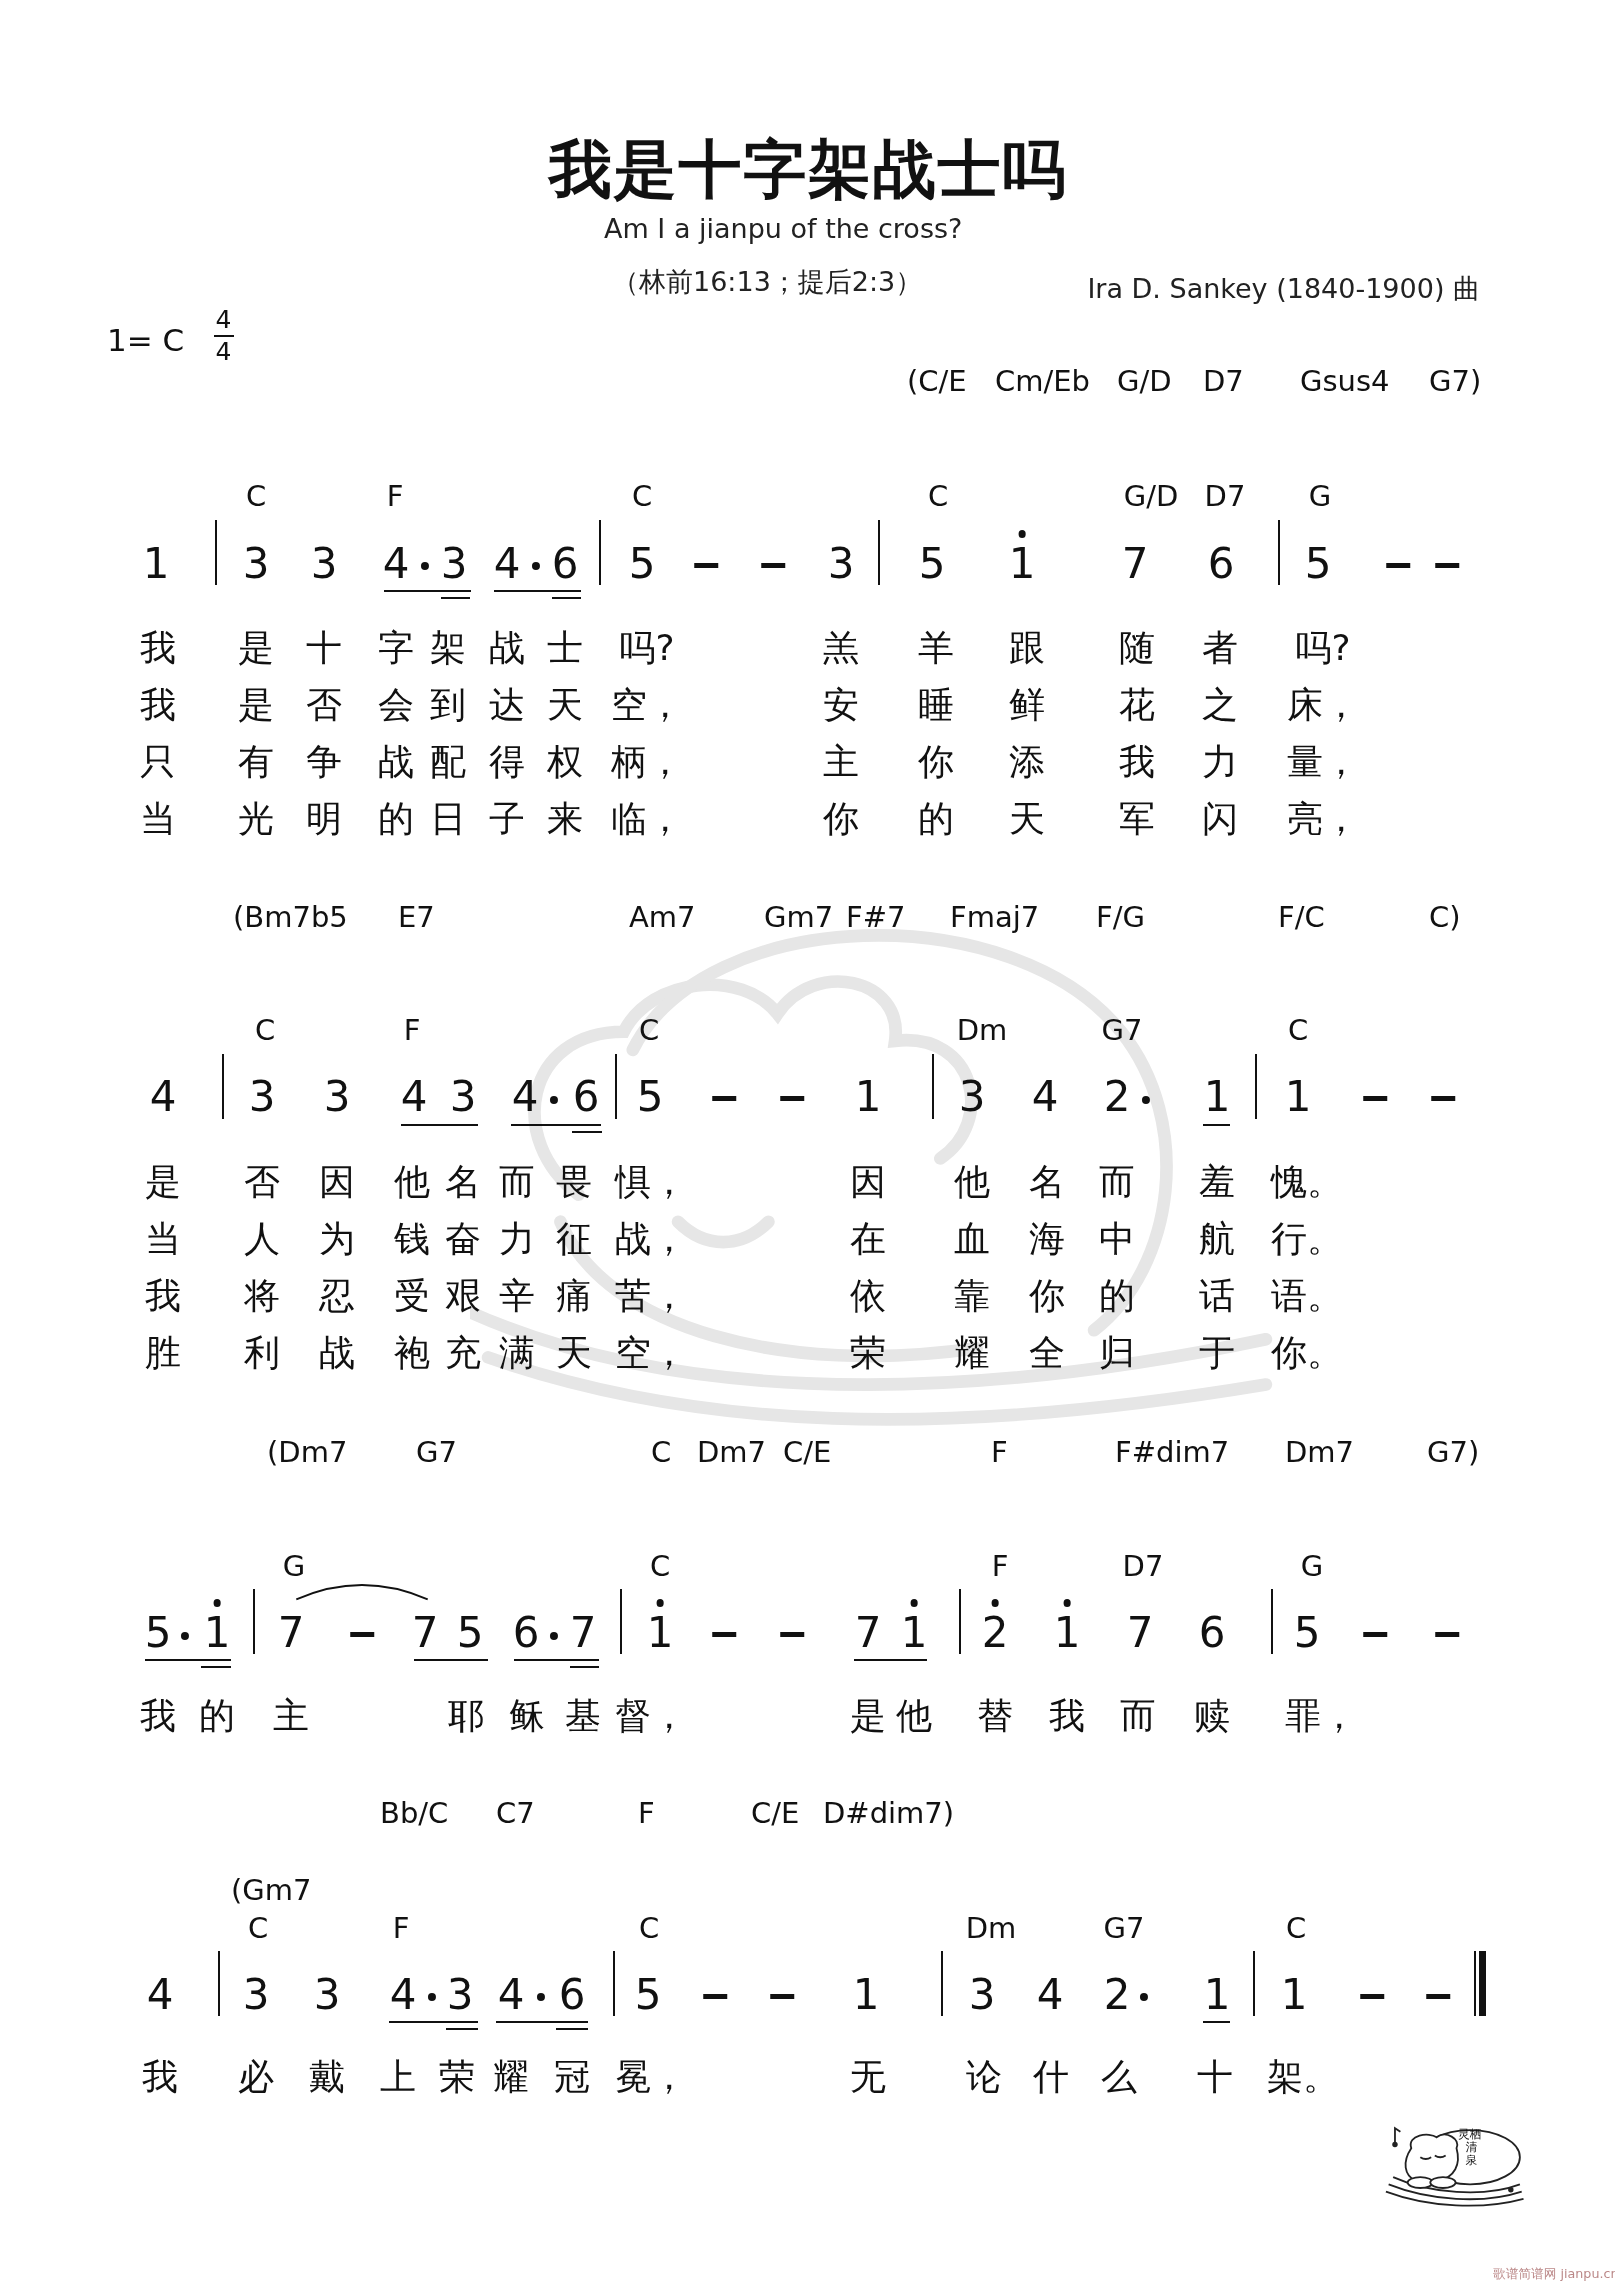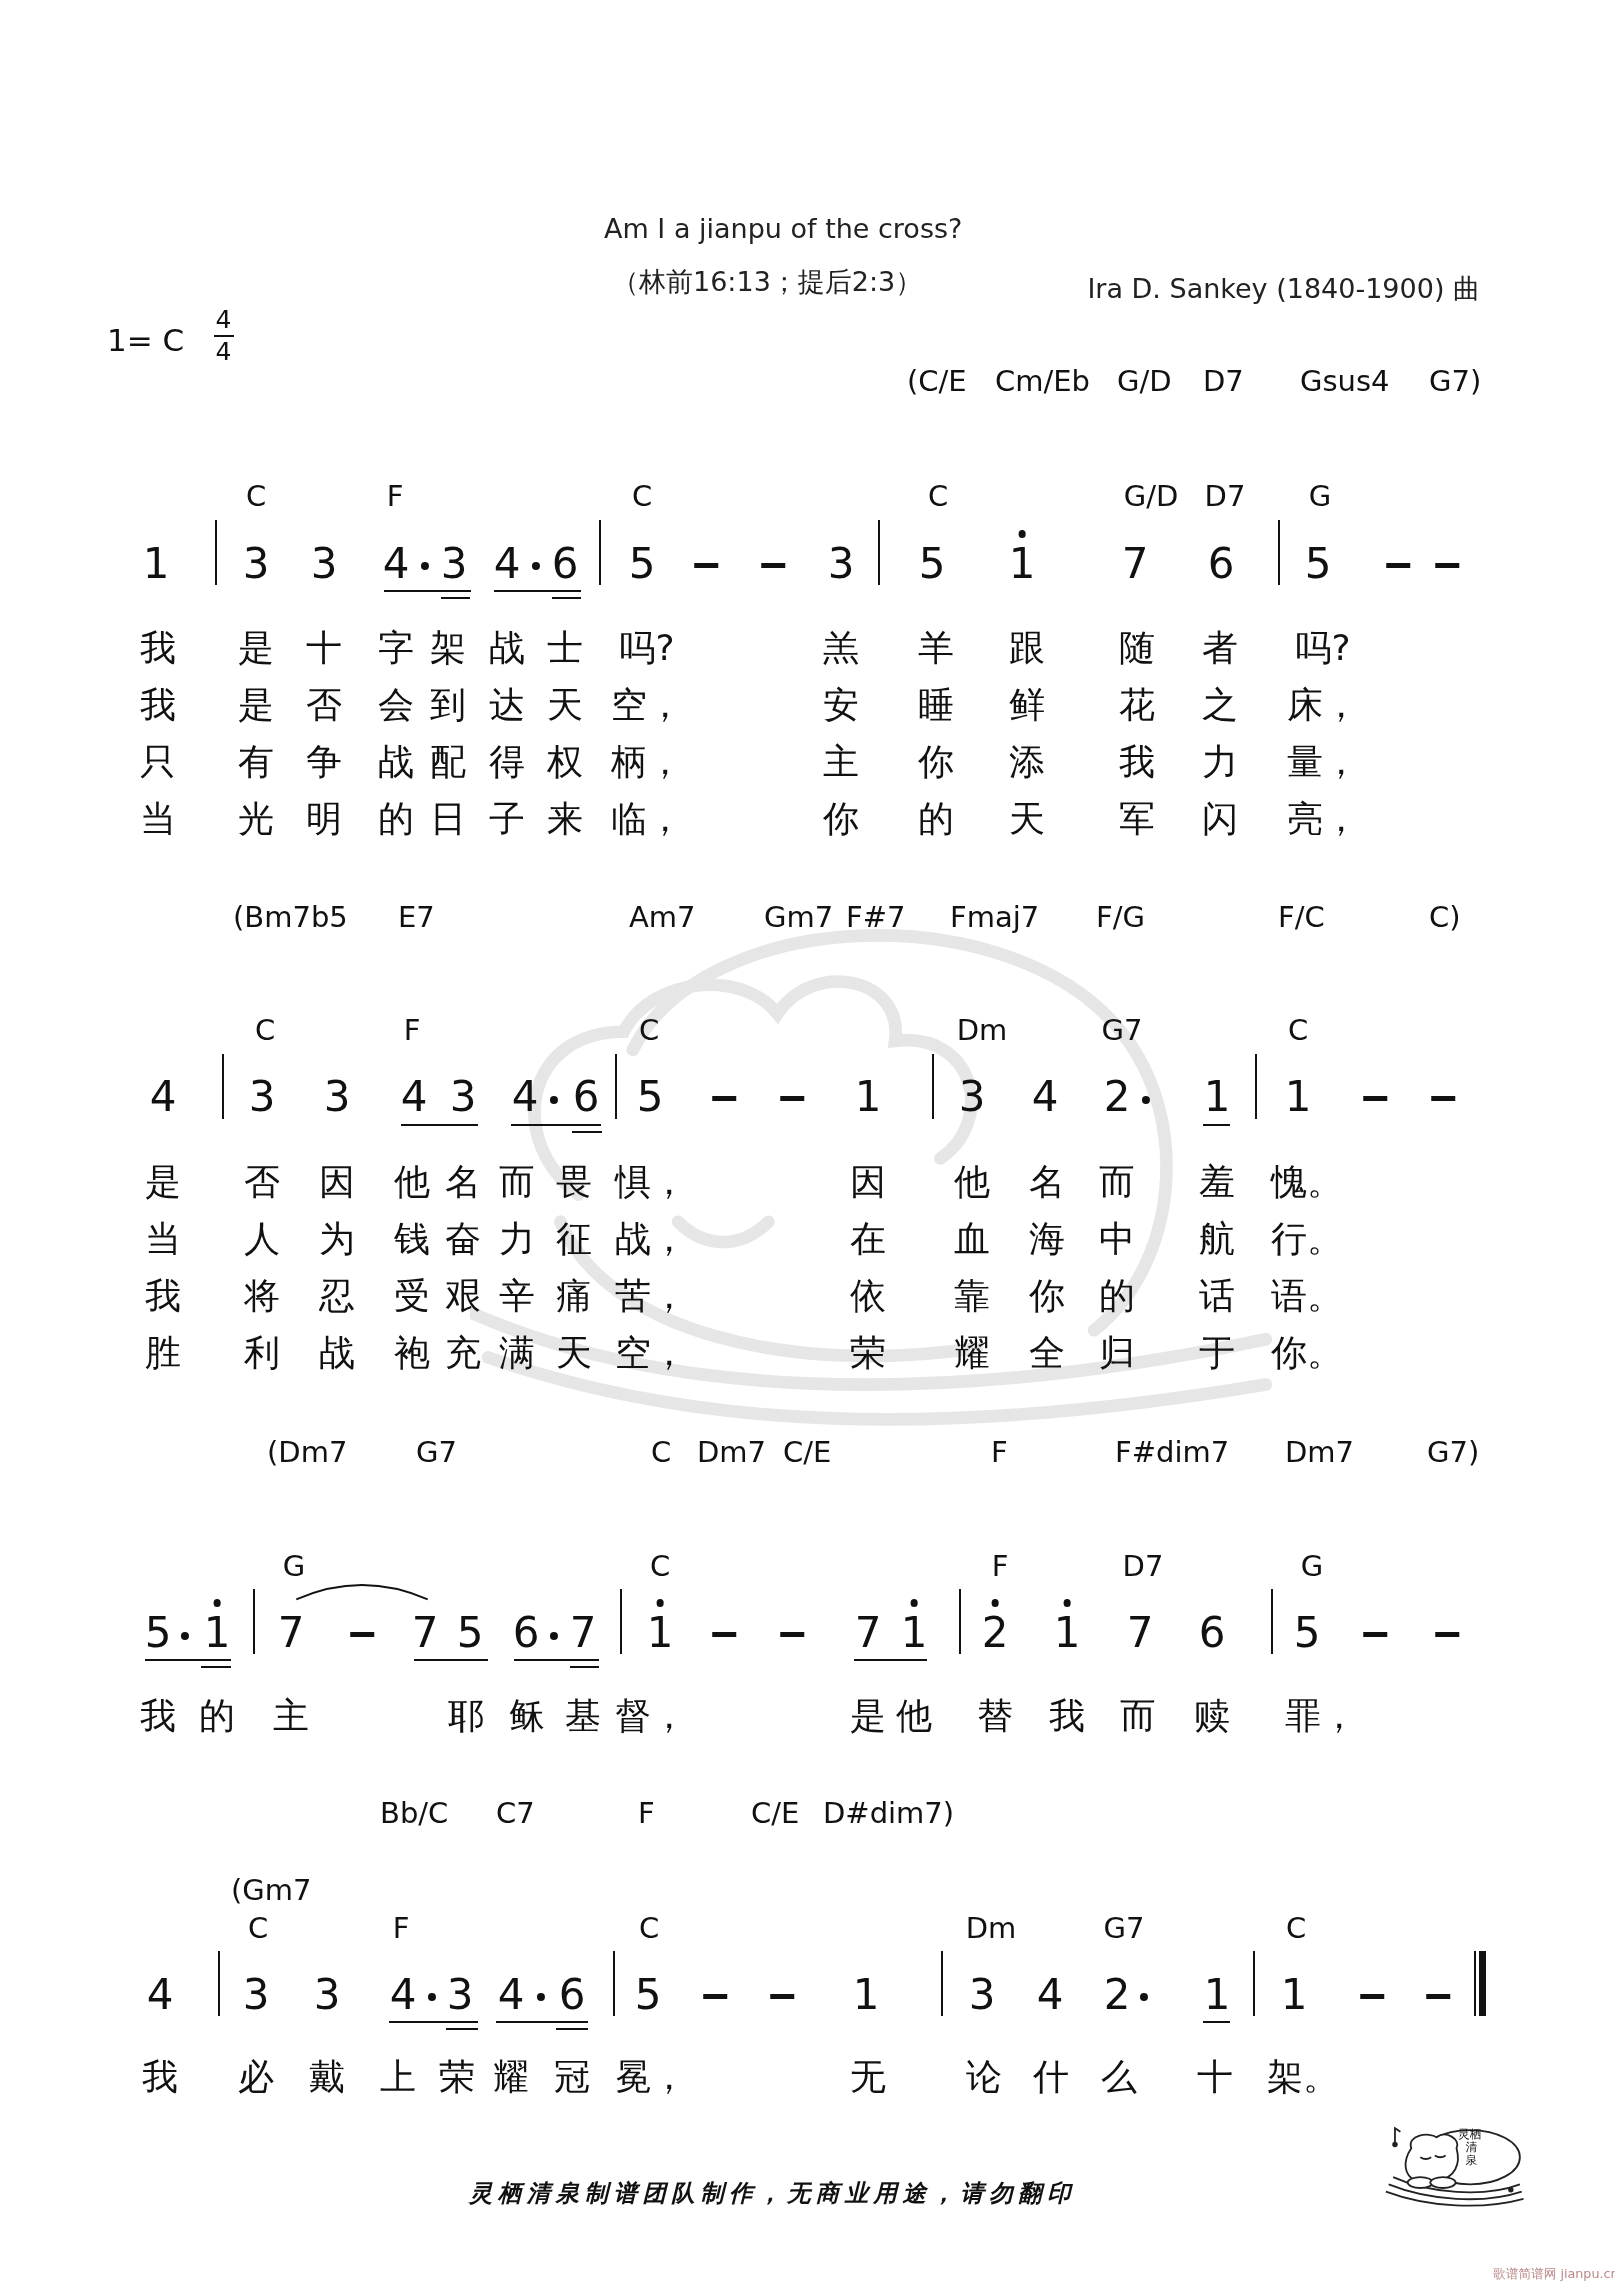--- a/index.html
+++ b/index.html
@@ -37,20 +37,21 @@
     <g fill="none" stroke="#e6e6e6" stroke-width="14" stroke-linecap="round">
       <path d="M120 300 C 40 240, 60 120, 170 120 C 200 60, 300 50, 340 100 C 380 40, 480 60, 470 130 C 560 120, 580 220, 520 260"></path>
       <path d="M180 140 C 260 -20, 600 -30, 720 120 C 800 220, 780 380, 690 450"></path>
       <path d="M100 330 C 150 450, 350 500, 560 470"></path>
       <path d="M230 330 C 260 360, 300 360, 330 330"></path>
       <path d="M0 430 C 200 520, 500 540, 880 460"></path>
       <path d="M20 480 C 250 560, 520 570, 880 510"></path>
     </g>
   </svg>
 
+  <div class="abs title">我是十字架战士吗</div>
   <div class="abs subtitle" style="left:604px;top:213px;">Am I a jianpu of the cross?</div>
   <div class="abs subtitle" style="left:612px;top:264px;">（林前16:13；提后2:3）</div>
   <div class="abs credit" style="right:136px;top:271px;">Ira D. Sankey (1840-1900) 曲</div>
   <div class="abs key" style="left:107px;top:322px;">1=  C</div>
   <div class="abs ts" style="left:210px;top:306px;width:27px;">
     <span>4</span>
     <span class="bar"></span>
     <span>4</span>
   </div>
 
@@ -377,21 +378,20 @@
         <div class="abs lyric" style="left: 651px; top: 2053px;">冕，</div>
         <div class="abs lyric" style="left: 868px; top: 2053px;">无</div>
         <div class="abs lyric" style="left: 984px; top: 2053px;">论</div>
         <div class="abs lyric" style="left: 1051px; top: 2053px;">什</div>
         <div class="abs lyric" style="left: 1119px; top: 2053px;">么</div>
         <div class="abs lyric" style="left: 1215px; top: 2053px;">十</div>
         <div class="abs lyric" style="left: 1303px; top: 2053px;">架。</div>
       </div>
     </div>
 
-  <div class="abs footer" style="left:469px;top:2177px;">灵栖清泉制谱团队制作，无商业用途，请勿翻印</div>
 
   <div class="abs" style="left:1375px;top:2121px;width:154px;height:86px;">
     <svg width="154" height="86" viewBox="0 0 170 95">
       <g fill="none" stroke="#222" stroke-width="2">
         <path d="M20 62 C 60 80, 120 85, 160 70"></path>
         <path d="M15 70 C 60 88, 120 92, 162 78"></path>
         <path d="M12 78 C 60 96, 120 98, 164 86"></path>
         <ellipse cx="105" cy="40" rx="55" ry="30"></ellipse>
         <path d="M40 30 C 35 15, 60 12, 68 18 C 78 10, 95 20, 90 30 C 95 48, 88 62, 70 66 L 45 66 C 32 60, 30 45, 40 30 Z" fill="#fff"></path>
         <ellipse cx="50" cy="68" rx="14" ry="6" fill="#fff"></ellipse>

